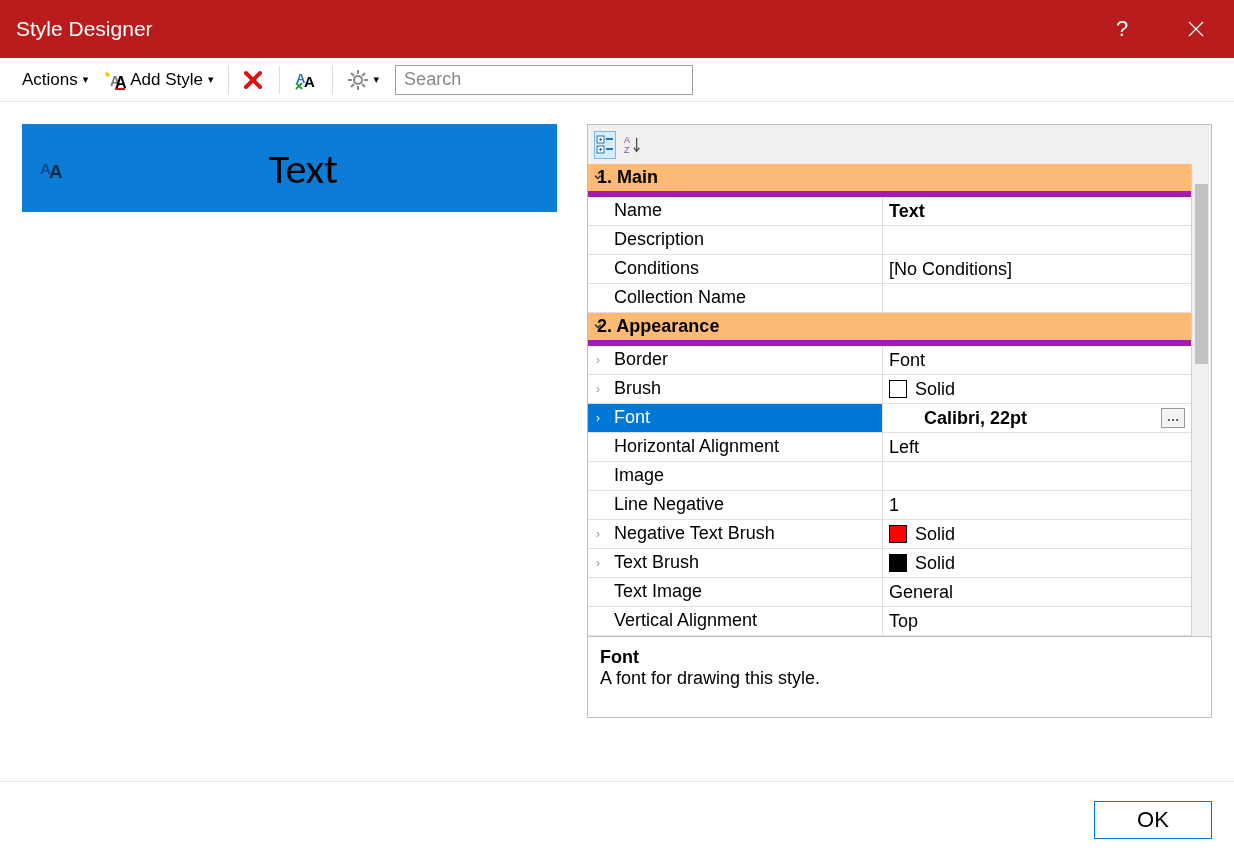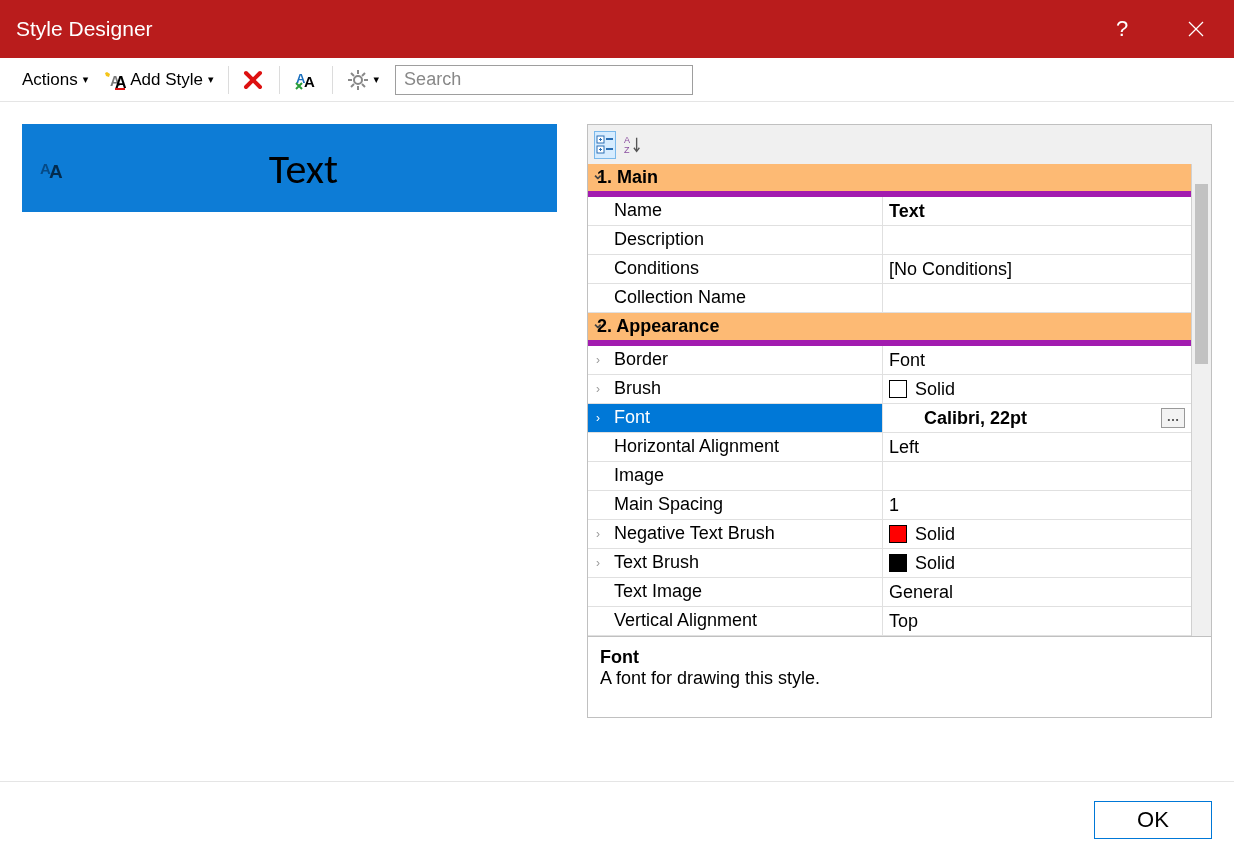--- a/index.html
+++ b/index.html
@@ -363,21 +363,21 @@
           </div>
           <div class="row">
             <div class="gutter"></div>
             <div class="label">Image</div>
             <div class="value">
               <span></span>
             </div>
           </div>
           <div class="row">
             <div class="gutter"></div>
-            <div class="label">Main Spacing</div>
+            <div class="label">Line Negative</div>
             <div class="value">
               <span>1</span>
             </div>
           </div>
           <div class="row">
             <div class="gutter">›</div>
             <div class="label">Negative Text Brush</div>
             <div class="value">
               <span class="swatch" style="background: rgb(255, 0, 0);"></span>
               <span>Solid</span>

